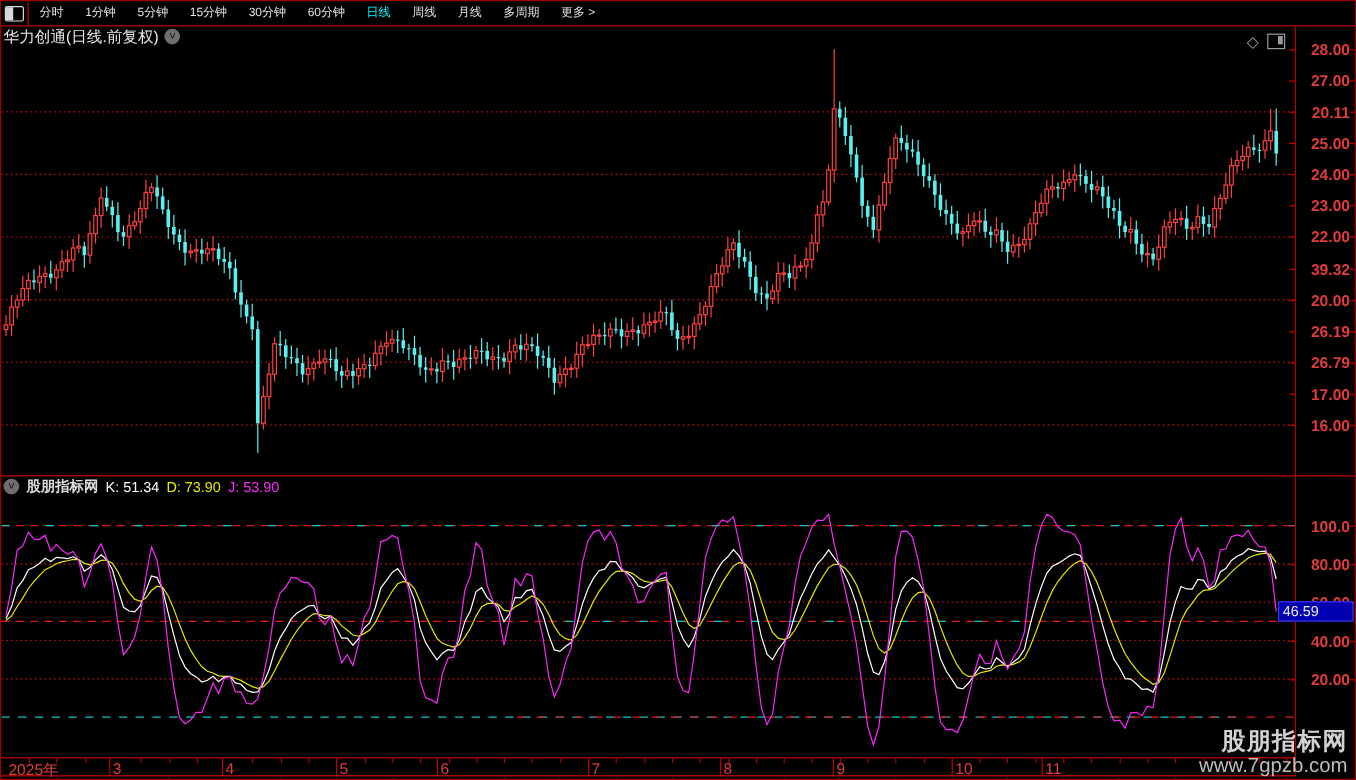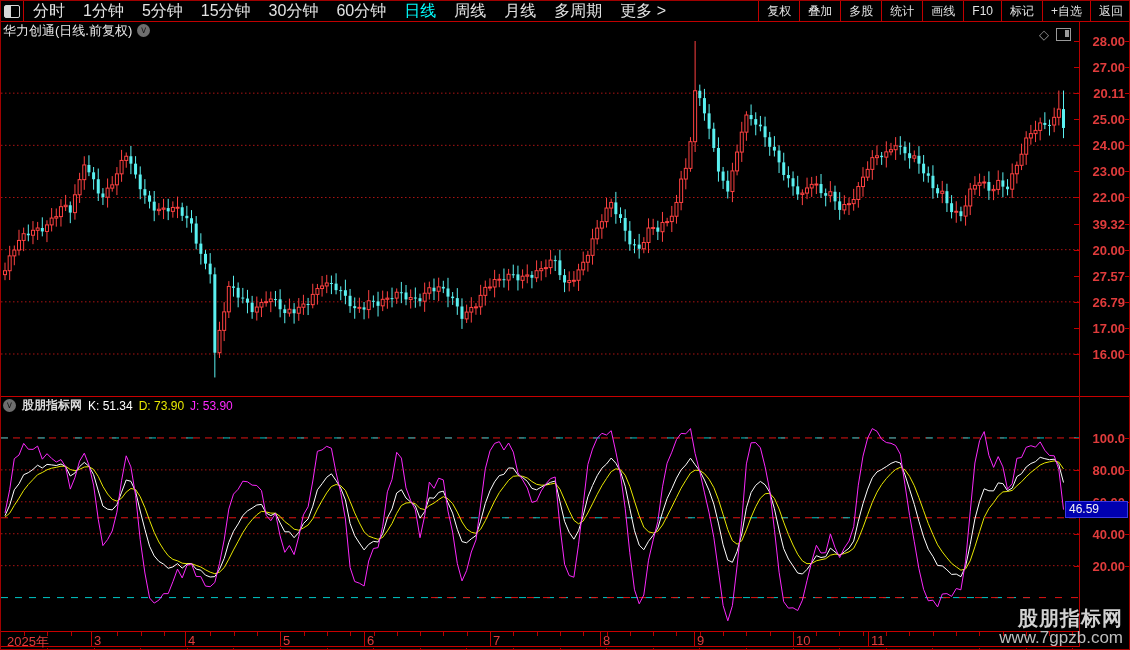--- a/index.html
+++ b/index.html
@@ -5,21 +5,21 @@
   html,body{margin:0;padding:0;background:#000;}
   #screen{position:relative;width:1130px;height:650px;background:#000;overflow:hidden;
           font-family:"Liberation Sans",sans-serif;box-sizing:border-box;border:1px solid #a00000;}
   
   #topbar{position:absolute;left:0;top:0;width:1130px;height:20px;background:#000;
           border-bottom:1px solid #c00000;display:flex;align-items:center;}
   .tb-iconbox{width:23px;height:20px;border-right:1px solid #c00000;display:flex;align-items:center;justify-content:center;box-sizing:border-box;}
   .tb-icon{width:14px;height:11px;border:1px solid #d8d8d8;border-radius:2px;position:relative;}
   .tb-icon::after{content:"";position:absolute;left:0;top:0;width:6px;height:11px;background:#d8d8d8;}
   #tb-left{display:flex;align-items:center;height:20px;}
-  #tb-left .tbi{color:#e2e2e2;font-size:16px;padding:0 9px;line-height:20px;white-space:nowrap;cursor:default;}
+  #tb-left .tbi{color:#e2e2e2;font-size:10px;padding:0 9px;line-height:20px;white-space:nowrap;cursor:default;}
   #tb-left .tbi.active{color:#00ffff;}
   #tb-spacer{flex:1;}
   #tb-right{display:flex;align-items:center;height:20px;border-left:1px solid #c00000;}
   #tb-right .tbi{color:#e2e2e2;font-size:12px;padding:0 8px;line-height:20px;border-right:1px solid #c00000;white-space:nowrap;cursor:default;}
   #tb-right .tbi:last-child{border-right:none;}
   
   #title-row{position:absolute;left:2px;top:22px;height:15px;display:flex;align-items:center;gap:5px;}
   #chart-title{color:#e8e8e8;font-size:13px;white-space:nowrap;}
   .circ-chev{width:13px;height:13px;border-radius:50%;background:#6e6e6e;color:#111;font-size:10px;line-height:13px;text-align:center;}
   #corner-icons{position:absolute;left:1038px;top:27px;display:flex;gap:7px;align-items:center;}
@@ -66,31 +66,20 @@
         <span class="tbi">15分钟</span>
         <span class="tbi">30分钟</span>
         <span class="tbi">60分钟</span>
         <span class="tbi active">日线</span>
         <span class="tbi">周线</span>
         <span class="tbi">月线</span>
         <span class="tbi">多周期</span>
         <span class="tbi">更多 &gt;</span>
       </div>
     <div id="tb-spacer"></div>
-    <div id="tb-right">
-        <span class="tbi">复权</span>
-        <span class="tbi">叠加</span>
-        <span class="tbi">多股</span>
-        <span class="tbi">统计</span>
-        <span class="tbi">画线</span>
-        <span class="tbi">F10</span>
-        <span class="tbi">标记</span>
-        <span class="tbi">+自选</span>
-        <span class="tbi">返回</span>
-      </div>
   </div>
 
   <div id="title-row">
     <span id="chart-title">华力创通(日线.前复权)</span>
     <span class="circ-chev">˅</span>
   </div>
   <div id="corner-icons">
     <span class="diamond">◇</span>
     <span class="split-sq"></span>
   </div>
@@ -609,21 +598,21 @@
       <div class="tick-r" style="top: 170.415px;"></div>
       <div class="pa-label" style="top: 189.498px;">22.00</div>
       <div class="tick-l" style="top: 196.498px;"></div>
       <div class="tick-r" style="top: 196.498px;"></div>
       <div class="pa-label" style="top: 215.581px;">39.32</div>
       <div class="tick-l" style="top: 222.581px;"></div>
       <div class="tick-r" style="top: 222.581px;"></div>
       <div class="pa-label" style="top: 241.664px;">20.00</div>
       <div class="tick-l" style="top: 248.664px;"></div>
       <div class="tick-r" style="top: 248.664px;"></div>
-      <div class="pa-label" style="top: 267.747px;">27.57</div>
+      <div class="pa-label" style="top: 267.747px;">26.19</div>
       <div class="tick-l" style="top: 274.747px;"></div>
       <div class="tick-r" style="top: 274.747px;"></div>
       <div class="pa-label" style="top: 293.83px;">26.79</div>
       <div class="tick-l" style="top: 300.83px;"></div>
       <div class="tick-r" style="top: 300.83px;"></div>
       <div class="pa-label" style="top: 319.913px;">17.00</div>
       <div class="tick-l" style="top: 326.913px;"></div>
       <div class="tick-r" style="top: 326.913px;"></div>
       <div class="pa-label" style="top: 345.996px;">16.00</div>
       <div class="tick-l" style="top: 352.996px;"></div>

